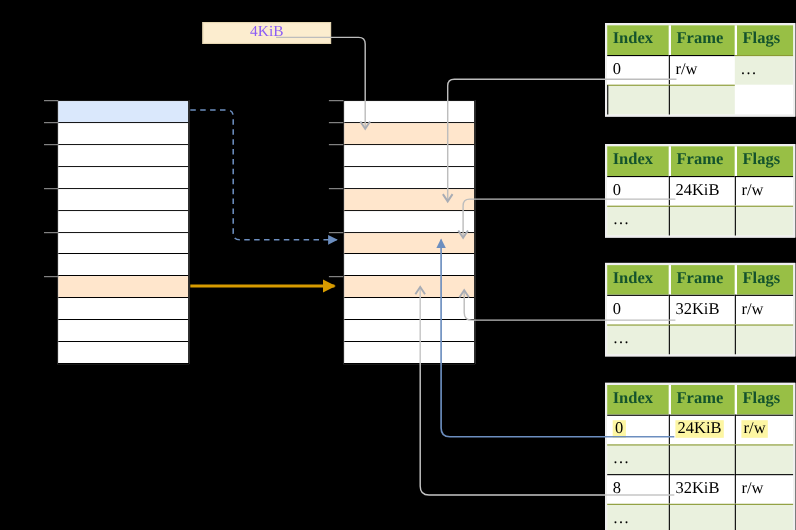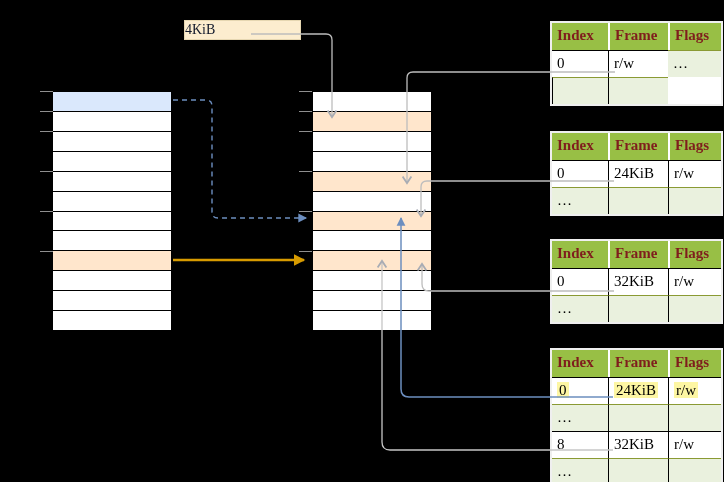--- a/index.html
+++ b/index.html
@@ -25,21 +25,22 @@
   .f-blue  { background:#dae8fc; }
   .f-peach { background:#ffe6cc; }
   .tick { position:absolute; width:13px; height:1px; background:#8f8f8f; }
 
   
   .size-label {
     position:absolute; left:184px; top:20px;
     width:117px; height:20px;
     box-sizing:border-box;
     background:#fcedcf; border:1px solid #e6d7b2;
-    color:#0f172a; font-size:14px; line-height:18px;
+    color:#8b5cf6; font-size:14px; line-height:18px;
+    text-align:center;
   }
 
   
   .ptable {
     position:absolute; left:550px; width:173px;
     box-sizing:border-box;
     border:2px solid #efefef;
     display:grid;
     grid-template-columns:56px 60px 53px;
     background:#fff;
@@ -47,21 +48,21 @@
   .pcell {
     height:27px; box-sizing:border-box;
     font-size:15px; line-height:25px;
     padding-left:5px;
     overflow:hidden; white-space:nowrap;
     border-left:1px solid #000; border-top:1px solid #000;
     color:#000; background:#fff;
   }
   .pcell.c0 { border-left:none; }
   .th {
-    background:#98bf45; color:#7f1d1d; font-weight:bold;
+    background:#98bf45; color:#14532d; font-weight:bold;
     border-top:none; border-left:2px solid #fff;
   }
   .th.c0 { border-left:none; }
   .dots { background:#eaf1de; border-top:1px solid #8a9a33; }
   .hl { background:#fdf6a3; padding:0 2px; }
 
   
   #wires { position:absolute; left:0; top:0; z-index:6; pointer-events:none; }
 </style>
 </head>

